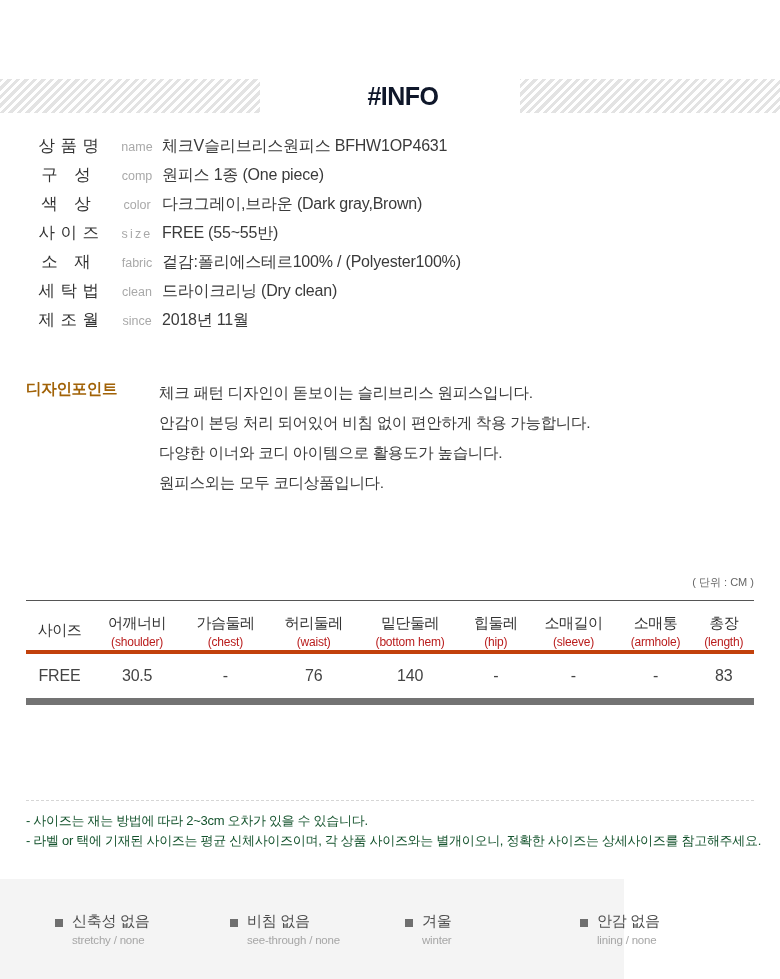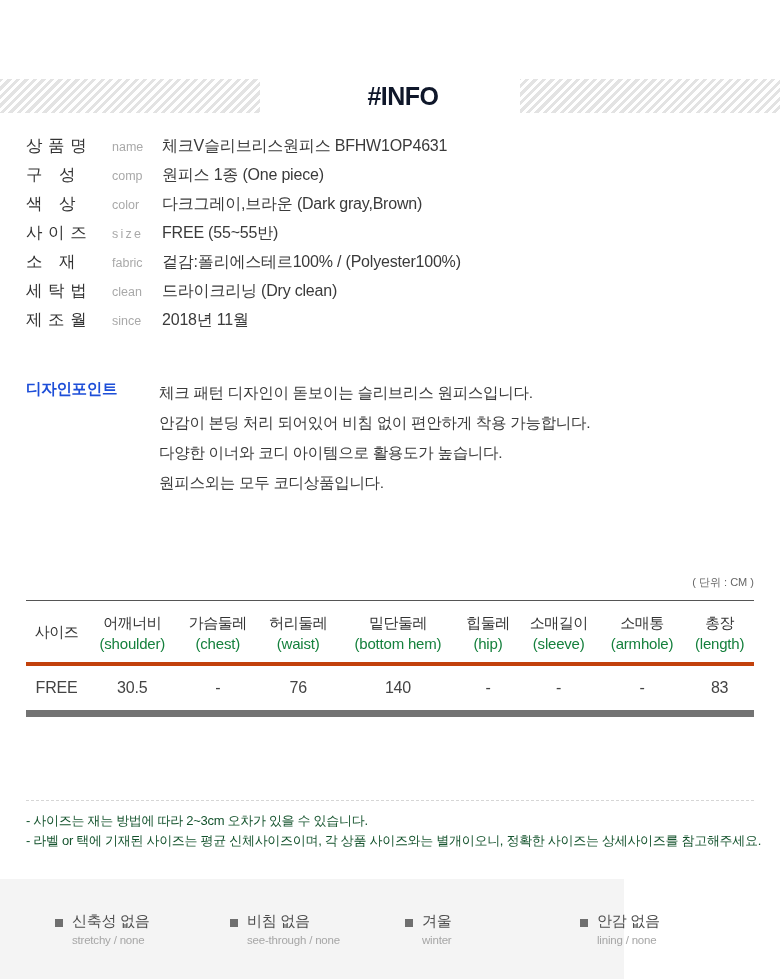--- a/index.html
+++ b/index.html
@@ -58,20 +58,21 @@
   .spec-list {
     position: absolute;
     top: 135px;
     left: 26px;
     width: 728px;
   }
   .spec-row {
     display: flex;
     align-items: baseline;
     height: 29px;
+    text-align: center;
   }
   .spec-label-ko {
     width: 86px;
     font-size: 16.5px;
     color: #333333;
     letter-spacing: 0.5px;
     white-space: nowrap;
   }
   .spec-label-ko.spread {
     letter-spacing: 6px;
@@ -98,21 +99,21 @@
     position: absolute;
     top: 378px;
     left: 26px;
     width: 728px;
     display: flex;
   }
   .design-label {
     width: 133px;
     font-size: 15.5px;
     font-weight: bold;
-    color: #1d4ed8;
+    color: #a16207;
     letter-spacing: -0.3px;
     padding-top: 1px;
   }
   .design-lines div {
     font-size: 15.5px;
     color: #3a3a3a;
     line-height: 30px;
     letter-spacing: -0.3px;
     white-space: nowrap;
   }
@@ -144,24 +145,23 @@
   .size-table th .h-ko {
     display: block;
     font-size: 15px;
     color: #333333;
     padding-top: 12px;
     letter-spacing: -0.5px;
     white-space: nowrap;
   }
   .size-table th .h-en {
     display: block;
-    font-size: 15px;
-    color: #15803d;
+    font-size: 12px;
+    color: #b91c1c;
     padding-top: 2px;
-    padding-bottom: 9px;
     letter-spacing: -0.2px;
     white-space: nowrap;
   }
   .size-table tbody td {
     font-size: 16px;
     color: #444444;
     padding: 13px 0 13px 0;
     letter-spacing: -0.2px;
   }
   .size-table tbody tr {

